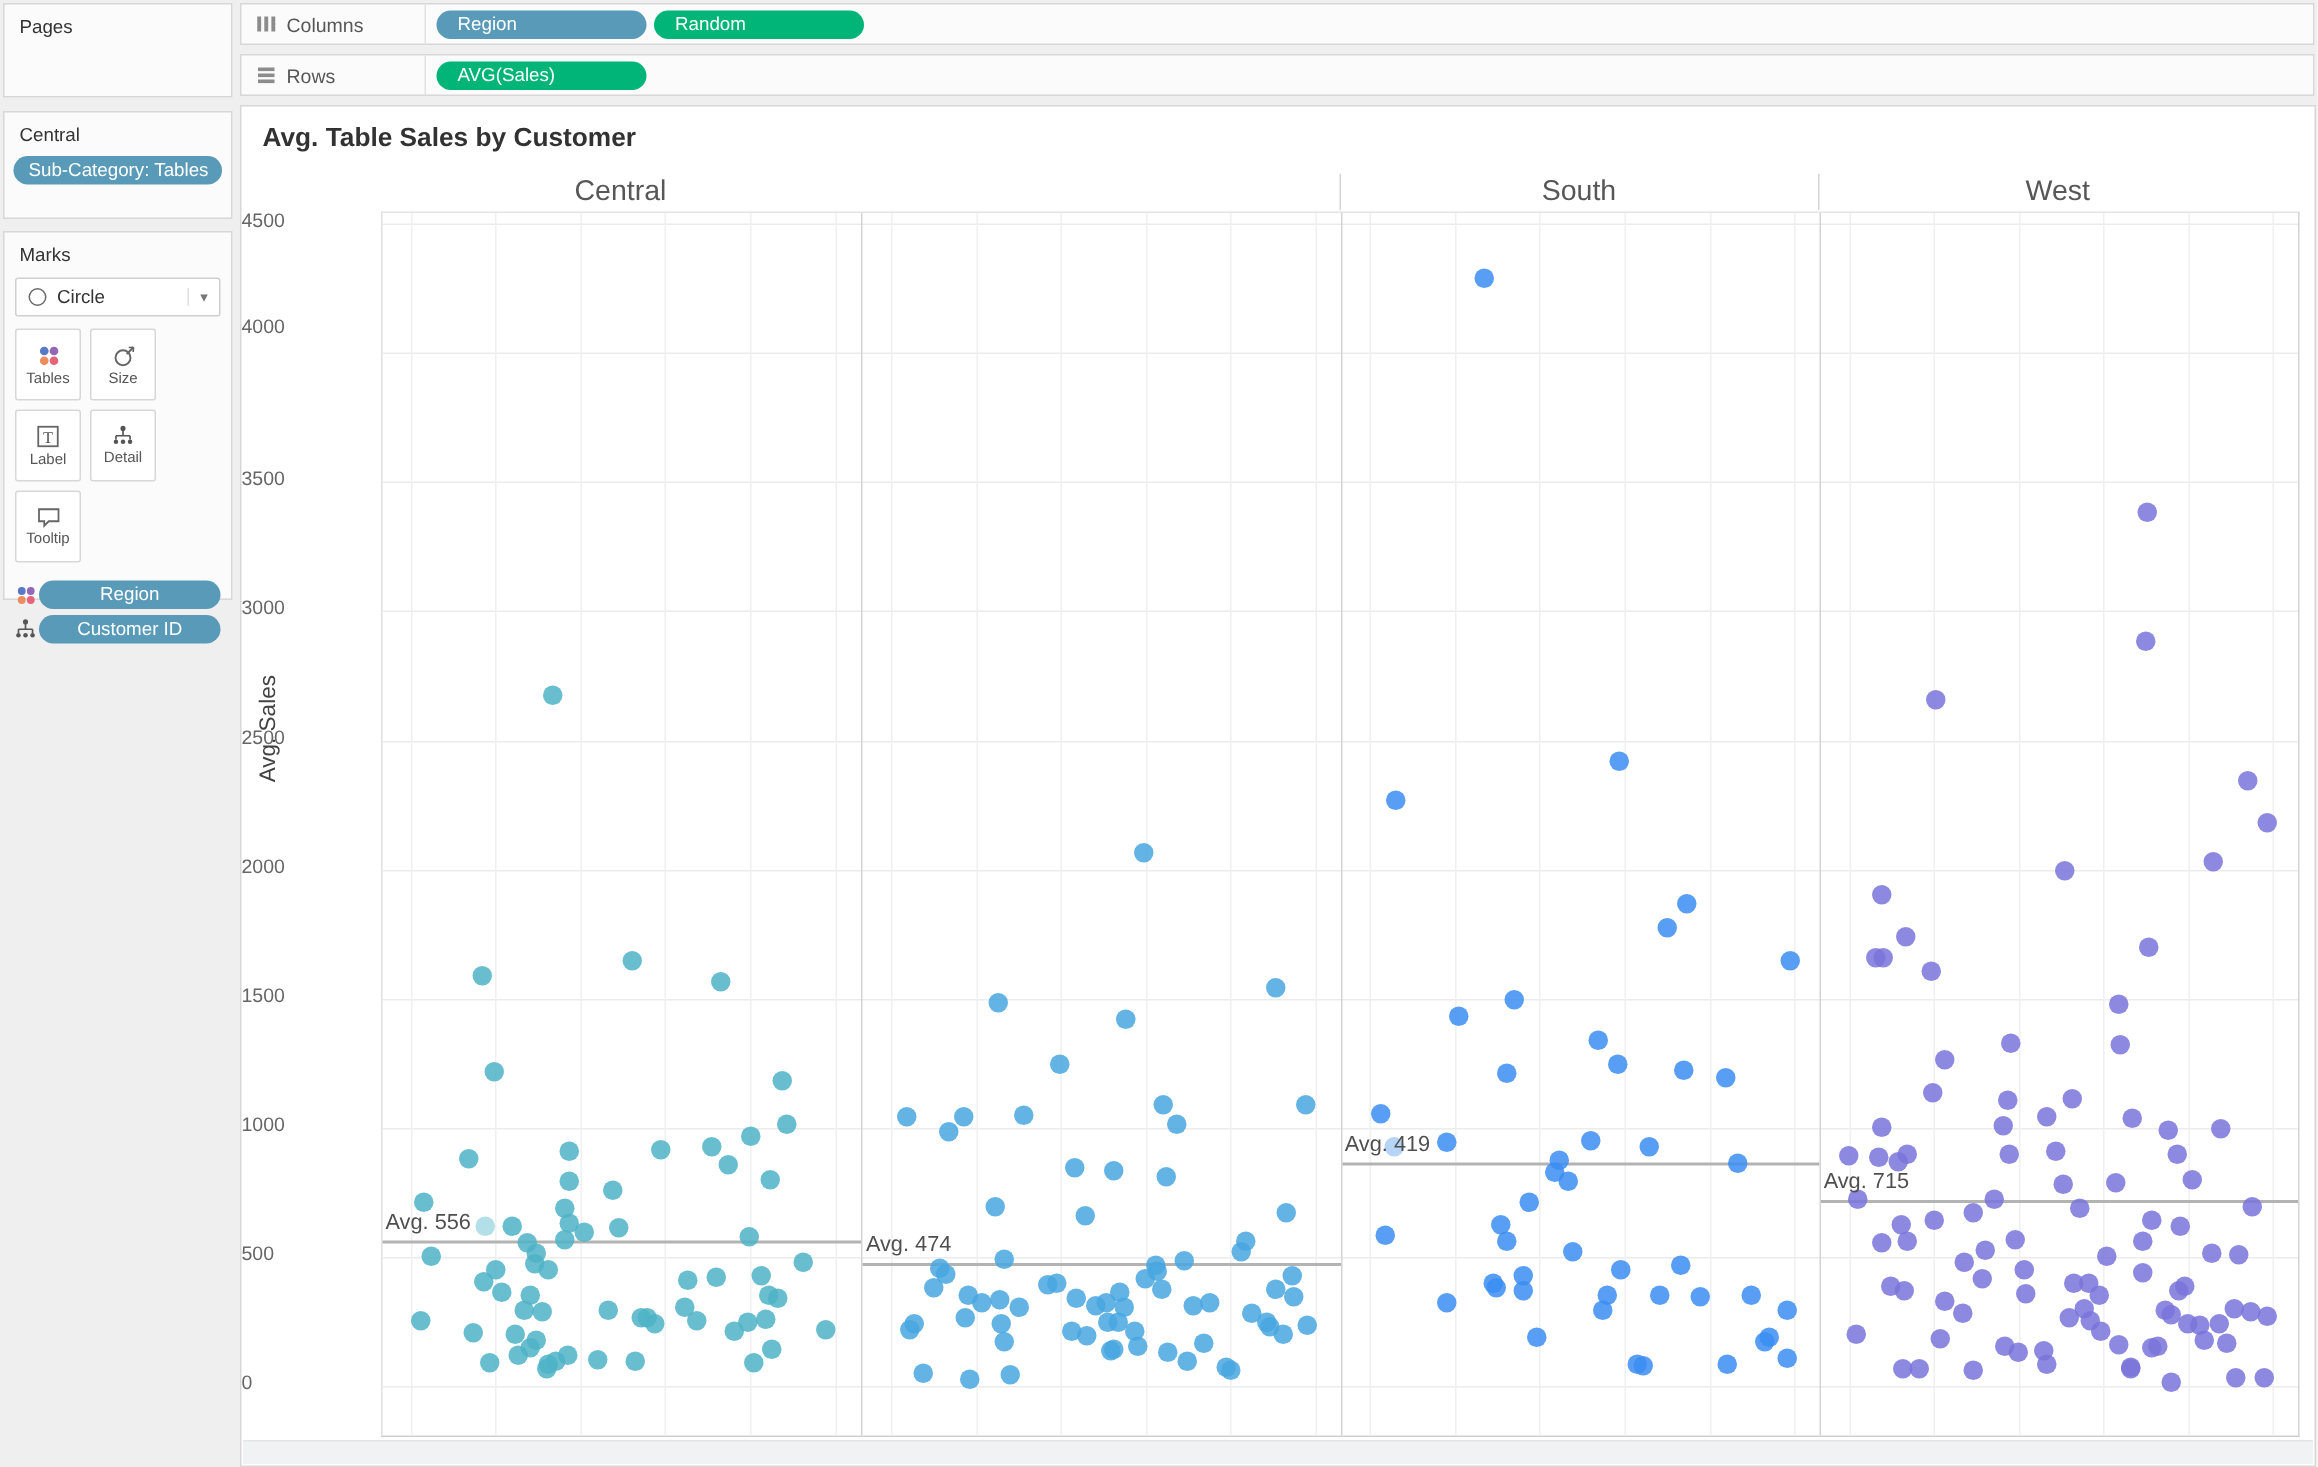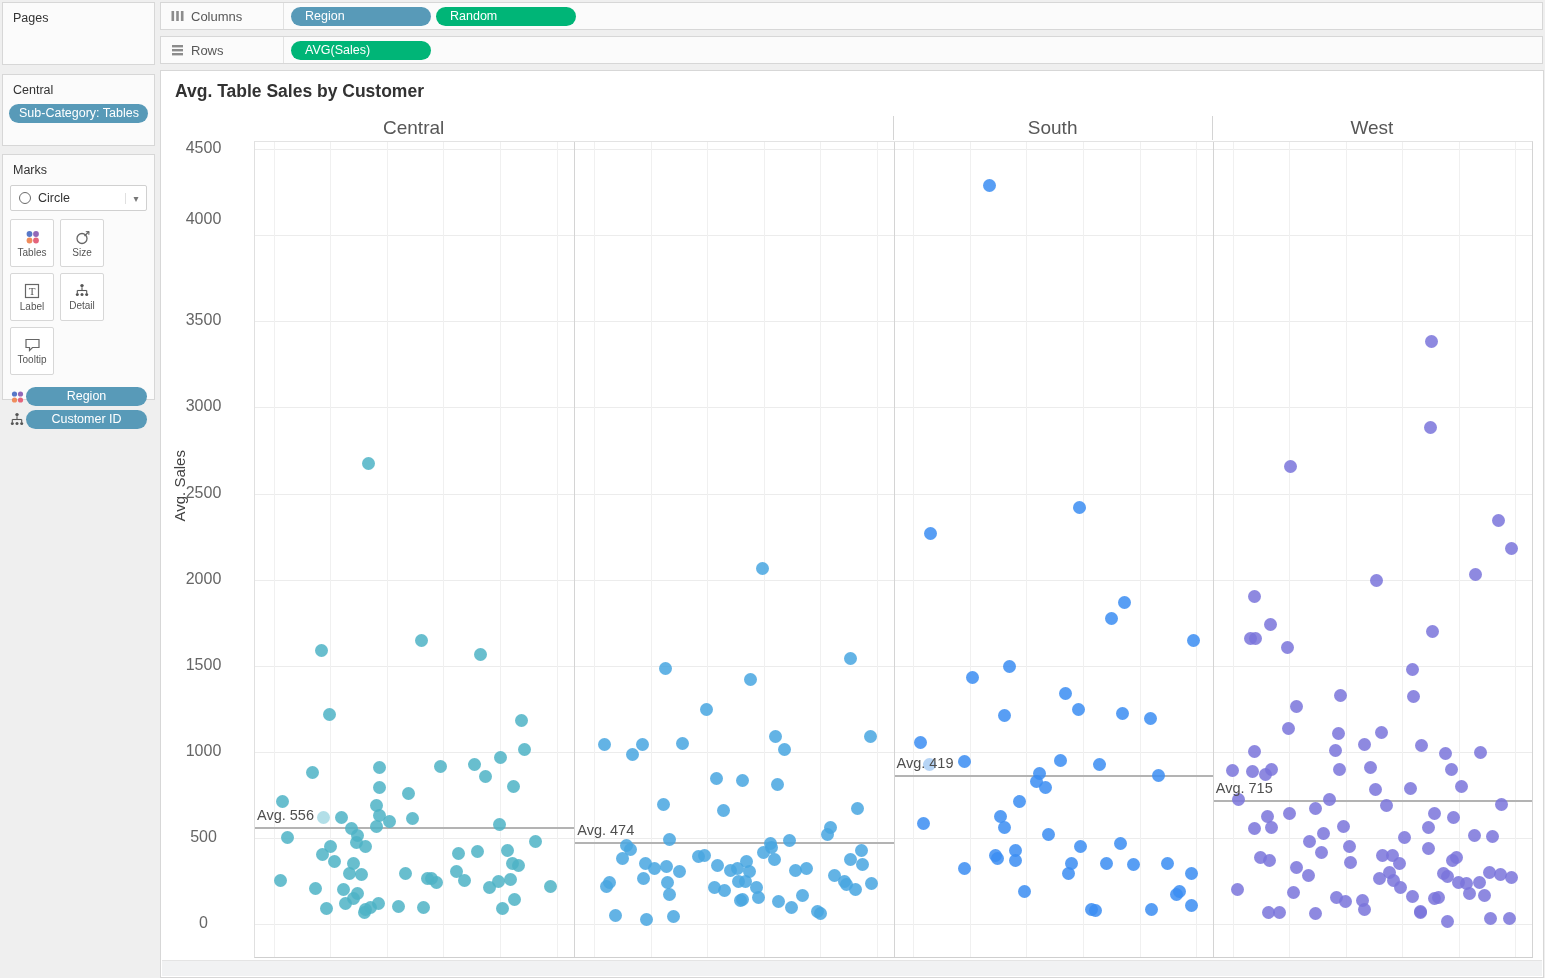--- a/index.html
+++ b/index.html
@@ -34,21 +34,21 @@
   .shelf-label{width:123px;display:flex;align-items:center;gap:7px;padding-left:10px;font-size:13px;color:#575757;border-right:1px solid #e2e2e2;height:100%;box-sizing:border-box;}
   .shelf-pills{padding-left:7px;}
   
   #chart-card{left:160px;top:70px;width:1384px;height:908px;background:#fff;border:1px solid #d7d7d7;}
   #chart-title{position:absolute;left:14px;top:10px;font-size:17.5px;font-weight:bold;color:#323232;}
   #ylab{position:absolute;left:6px;top:430px;width:24px;font-size:15px;color:#424242;transform:rotate(-90deg);transform-origin:center;white-space:nowrap;}
   #headers{position:absolute;left:93px;top:45px;height:24px;}
   .col-header{position:absolute;top:0;height:24px;line-height:24px;text-align:center;font-size:19px;color:#575757;box-sizing:border-box;}
   .col-header.divided{border-left:1px solid #d4d4d4;}
   #yticks{position:absolute;left:0;top:70px;width:85px;}
-  .ytick{position:absolute;right:0;width:85px;text-align:center;font-size:16px;color:#666;}
+  .ytick{position:absolute;right:0;width:85px;text-align:left;font-size:13px;color:#666;}
   #plot{position:absolute;left:93px;top:70px;background:#fff;border-top:1px solid #e3e3e3;border-bottom:1px solid #cfcfcf;border-left:1px solid #e0e0e0;border-right:1px solid #d4d4d4;}
   .hgrid{position:absolute;left:0;width:100%;height:1px;background:#ececec;}
   .panel{position:absolute;top:0;height:100%;box-sizing:border-box;}
   .panel.divided{border-left:1px solid #d4d4d4;}
   .vgrid{position:absolute;top:0;height:100%;width:1px;background:#f0f0f0;}
   .refline{position:absolute;left:0;width:100%;height:2px;background:#b3b3b3;}
   .reflabel{position:absolute;font-size:14.5px;color:#4f4f4f;white-space:nowrap;}
   .dot{position:absolute;width:13px;height:13px;border-radius:50%;opacity:.85;}
   #bottom-strip{position:absolute;left:1px;right:1px;bottom:1px;height:15px;background:#f1f2f3;border-top:1px solid #e4e4e4;}
   svg{display:block;}

